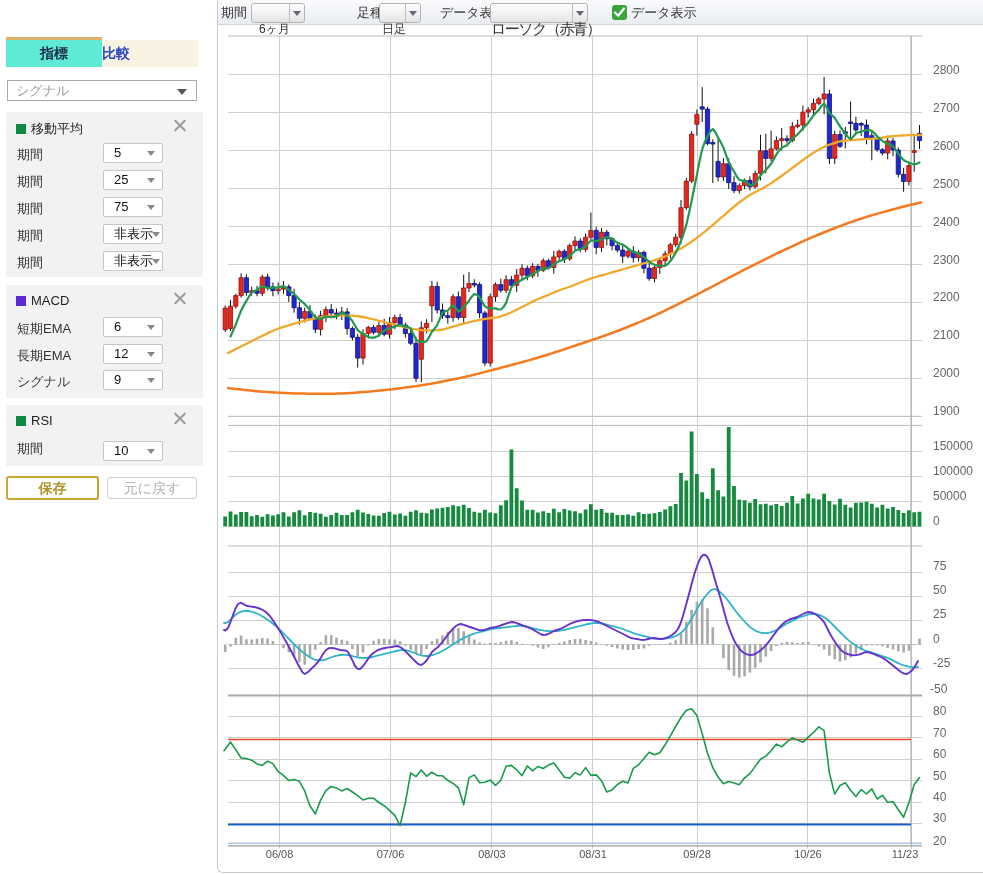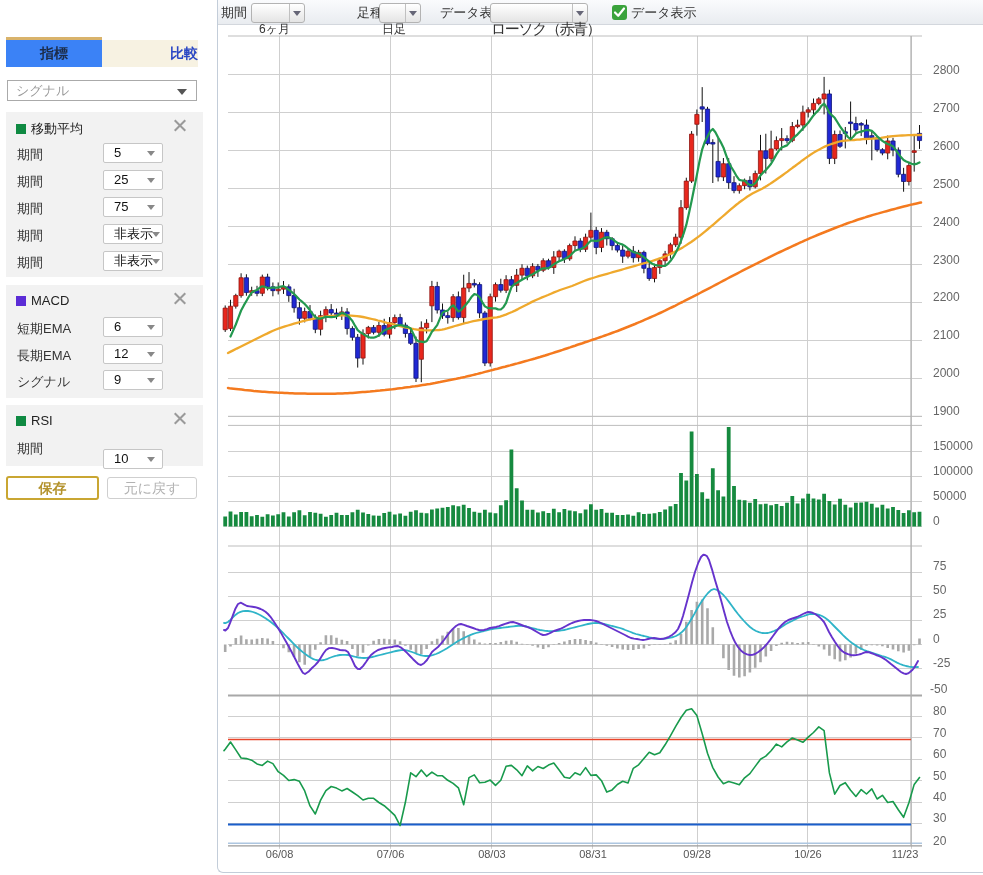--- a/index.html
+++ b/index.html
@@ -3,22 +3,22 @@
 *{margin:0;padding:0;box-sizing:border-box}
 body{-webkit-font-smoothing:antialiased;width:983px;height:875px;font-family:"Liberation Sans",sans-serif;background:#fff;position:relative;overflow:hidden}
 .chartbox{position:absolute;left:217px;top:0;width:766px;height:873px;border-left:1px solid #c3cdd9;border-bottom:1px solid #c3cdd9;border-radius:0 0 0 6px}
 .toolbar{position:absolute;left:218px;top:0;width:765px;height:25px;background:linear-gradient(#fafbfd,#e9ecf0);border-bottom:1px solid #d3d7dd}
 .tblab{position:absolute;top:0;height:25px;line-height:25px;font-size:13px;color:#333}
 .tbtn{position:absolute;top:3px;height:20px;background:linear-gradient(#ffffff,#e4e4e4);border:1px solid #b3b3b3;border-radius:3px;font-size:12px;color:#333}
 .tbtn .txt{position:absolute;left:0;top:16px;height:18px;line-height:18px;text-align:right;white-space:nowrap}
 .tbtn .arr{position:absolute;right:0;top:0;height:18px;border-left:1px solid #c0c0c0;width:15px}
 .tbtn .arr:after{content:"";position:absolute;left:3px;top:7px;border-left:4px solid transparent;border-right:4px solid transparent;border-top:5px solid #667}
 .tabs{position:absolute;left:6px;top:37px;width:192px;height:30px}
-.tab1{position:absolute;left:0;top:0;width:96px;height:30px;background:#3b82f6;border-top:3px solid #d9b36b;text-align:center;line-height:27px;font-size:14px;font-weight:bold;color:#1c2c49}
-.tab2{position:absolute;left:96px;top:3px;width:96px;height:27px;background:#f7f2e2;text-align:right;line-height:27px;font-size:14px;font-weight:bold;color:#2b47c4}
+.tab1{position:absolute;left:0;top:0;width:96px;height:30px;background:#5eead4;border-top:3px solid #d9b36b;text-align:center;line-height:27px;font-size:14px;font-weight:bold;color:#1c2c49}
+.tab2{position:absolute;left:96px;top:3px;width:96px;height:27px;background:#f7f2e2;text-align:left;line-height:27px;font-size:14px;font-weight:bold;color:#2b47c4}
 .sel0{position:absolute;left:7px;top:80px;width:190px;height:21px;border:1px solid #aaa;background:#fff;font-size:13px;color:#999;line-height:19px;padding-left:8px}
 .sel0:after{content:"";position:absolute;right:9px;top:8px;border-left:5px solid transparent;border-right:5px solid transparent;border-top:6px solid #555}
 .sec{position:absolute;left:6px;width:197px;background:#f2f2f2}
 .sechead{position:absolute;left:10px;top:8px;font-size:13px;font-weight:normal;color:#222}
 .sq{display:inline-block;width:10px;height:10px;margin-right:5px;vertical-align:-1px}
 .xcl{position:absolute;right:16px;top:6px;width:14px;height:14px}
 .xcl:before,.xcl:after{content:"";position:absolute;left:6px;top:0px;width:2px;height:15px;background:#9a9a9a}
 .xcl:before{transform:rotate(45deg)}.xcl:after{transform:rotate(-45deg)}
 .row{position:absolute;left:11px;font-size:13px;color:#333}
 .rsel{position:absolute;left:97px;width:60px;height:20px;border:1px solid #c6c6c6;border-radius:2px;background:#fff;font-size:13px;color:#111;line-height:18px;padding-left:10px}
@@ -168,15 +168,15 @@
     <div class="rsel" style="top:32px">6</div>
  <div class="row" style="top:62px">長期EMA</div>
     <div class="rsel" style="top:59px">12</div>
  <div class="row" style="top:88px">シグナル</div>
     <div class="rsel" style="top:85px">9</div>
 </div>
 <div class="sec" style="top:405px;height:61px">
  <div class="sechead"><span class="sq" style="background:#0f8a42"></span>RSI</div>
     <div class="xcl"></div>
  <div class="row" style="top:35px">期間</div>
-    <div class="rsel" style="top:44px">10</div>
+    <div class="rsel" style="top:36px">10</div>
 </div>
 <div class="btn1">保存</div>
 <div class="btn2">元に戻す</div>
 </body></html>

